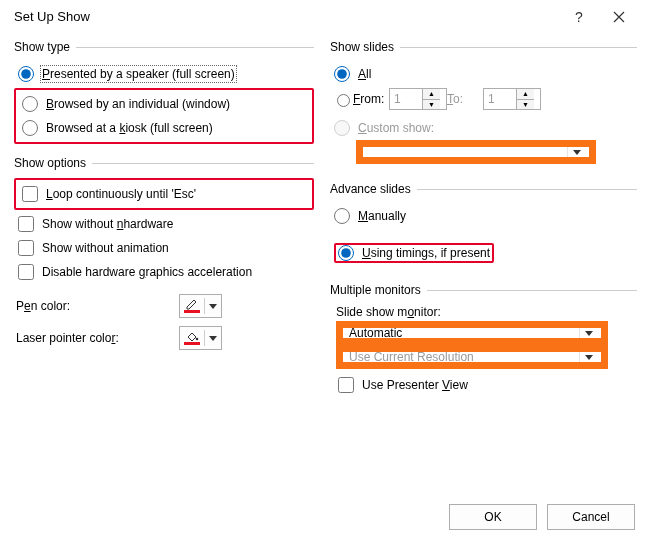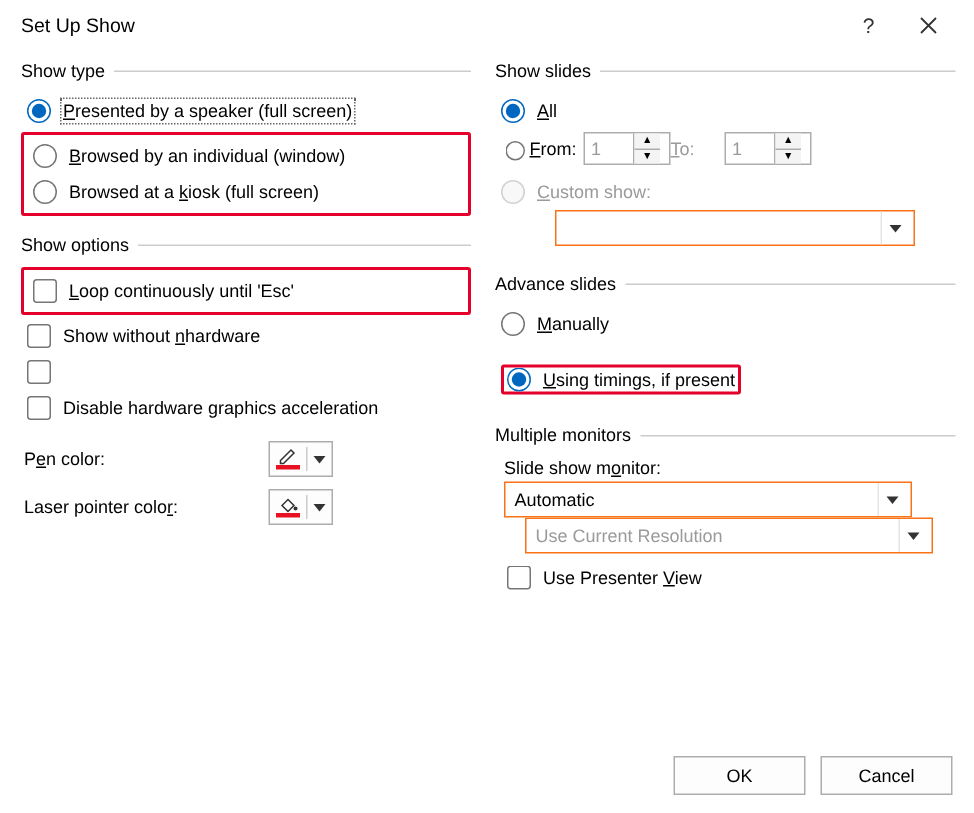--- a/index.html
+++ b/index.html
@@ -76,21 +76,21 @@
   }
   .redbox-tight {
     border: 2px solid #e4002b;
     border-radius: 2px;
     padding: 0 2px;
     display: inline-flex;
     align-items: center;
     margin-top: 11px;
   }
   .indent { padding-left: 4px; }
-  .disabled { color: #9a9a9a; margin-left: 14px; }
+  .disabled { color: #9a9a9a; }
   .row-inline { display: flex; align-items: center; gap: 8px; padding: 4px 2px; }
   .spacer { flex: 1; }
   .color-btn {
     display: inline-flex;
     align-items: center;
     border: 1px solid #adadad;
     background: #fdfdfd;
     height: 24px;
     padding: 0 4px;
     gap: 4px;
@@ -136,21 +136,21 @@
   }
   .num-input .spin {
     flex:1; display:flex; align-items:center; justify-content:center;
     font-size: 7px; line-height: 1;
     background: #f4f4f4;
   }
   .num-input .spin:first-child { border-bottom: 1px solid #adadad; }
   .select {
     display: flex;
     align-items: center;
-    border: 1px solid #f97316;
+    border: 7px solid #f97316;
     height: 24px;
     background: #fff;
     padding: 0 4px 0 6px;
   }
   .select .sel-text { flex:1; font-size: 12px; }
   .select .caret-box {
     width: 18px; height: 100%;
     display:flex;align-items:center;justify-content:center;
     border-left: 1px solid #e5e5e5;
   }
@@ -229,20 +229,21 @@
           <input type="checkbox" style="">
           <label><span></span><span class="underline">L</span><span>oop continuously until 'Esc'</span></label>
         </div>
       </div>
       <div class="opt indent">
         <input type="checkbox" style="">
         <label><span>Show without </span><span class="underline">n</span><span>hardware</span></label>
       </div>
       <div class="opt indent">
         <input type="checkbox" style="">
+        <label>Show without animation</label>
       </div>
       <div class="opt indent">
         <input type="checkbox" style="">
         <label><span>Disable hardware </span><span class="underline">g</span><span>raphics acceleration</span></label>
       </div>
 
       <div class="row-inline" style="margin-top:6px;">
         <label><span>P</span><span class="underline">e</span><span>n color:</span></label>
         <span class="spacer"></span>
         <div class="color-btn" style="margin-right:90px;">

